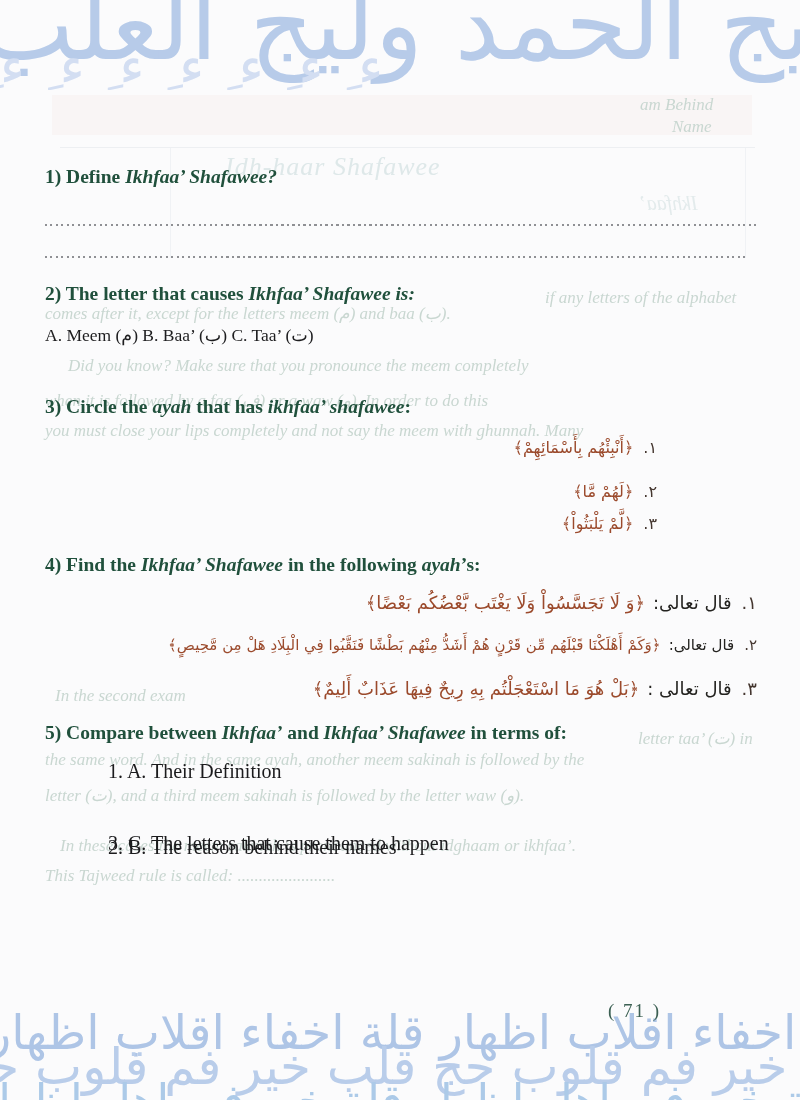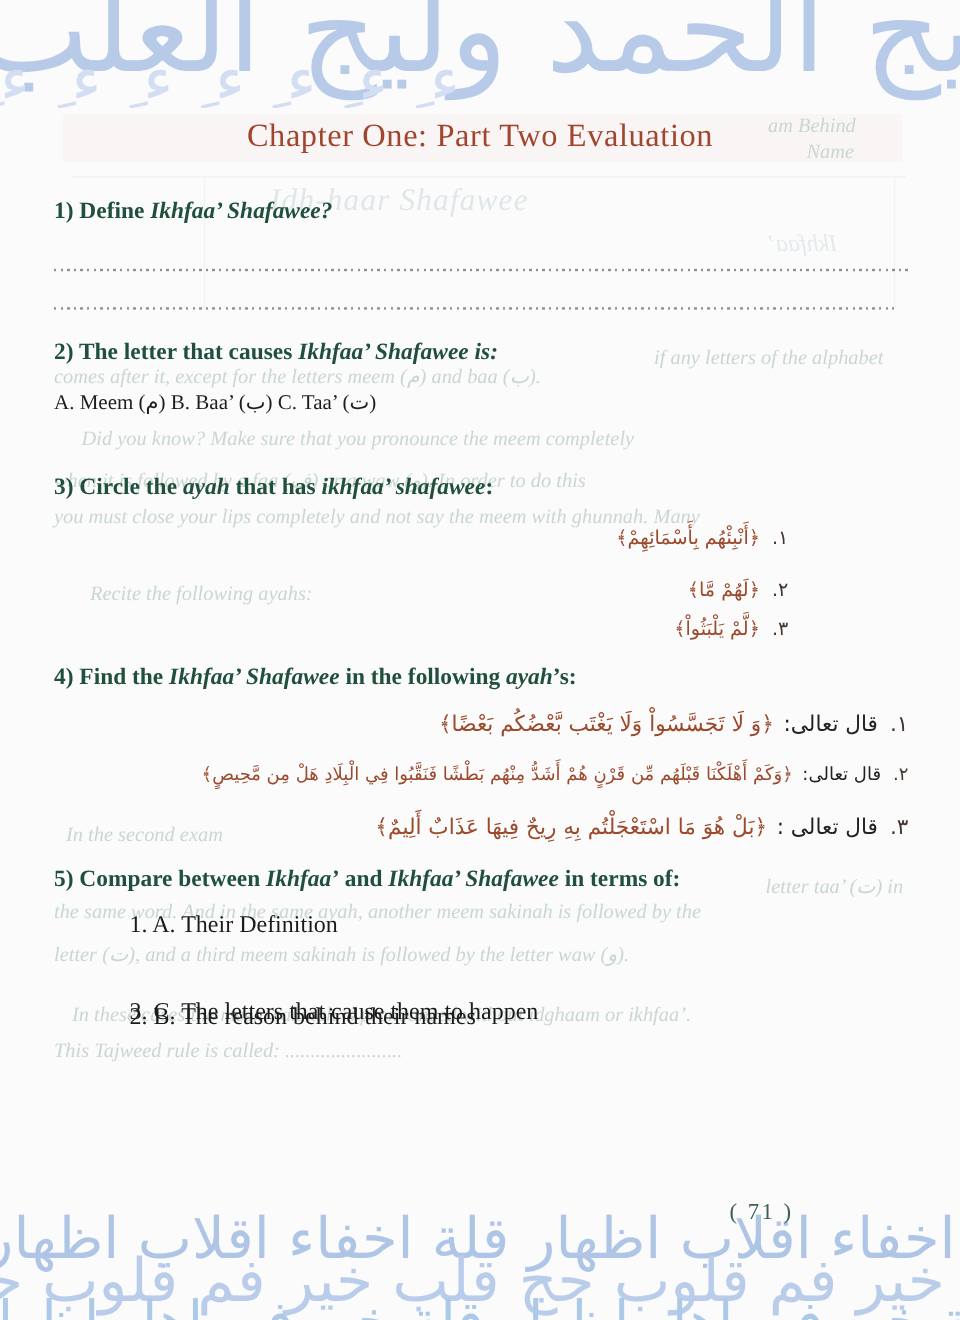--- a/index.html
+++ b/index.html
@@ -62,29 +62,27 @@
 
   <div class="ghost" style="left:640px;top:95px;">am Behind</div>
   <div class="ghost" style="left:672px;top:117px;">Name</div>
   <div class="ghost big" style="left:225px;top:152px;">Idh-haar Shafawee</div>
   <div class="ghost mirror" style="left:640px;top:192px;font-size:20px;color:#e3ebec;">Ikhfaa’</div>
   <div class="ghost" style="left:45px;top:303px;">comes after it, except for the letters meem (م) and baa (ب).</div>
   <div class="ghost" style="left:545px;top:288px;">if any letters of the alphabet</div>
   <div class="ghost" style="left:45px;top:390px;">when it is followed by a faa (ف) or a waw (و). In order to do this</div>
   <div class="ghost" style="left:68px;top:356px;">Did you know? Make sure that you pronounce the meem completely</div>
   <div class="ghost" style="left:45px;top:421px;">you must close your lips completely and not say the meem with ghunnah. Many</div>
-  <div class="ghost" style="left:75px;top:485px;">Recite the following ayahs:</div>
   <div class="ghost" style="left:55px;top:686px;">In the second exam</div>
   <div class="ghost" style="left:638px;top:728px;">letter taa’ (ت) in</div>
   <div class="ghost" style="left:45px;top:750px;">the same word. And in the same ayah, another meem sakinah is followed by the</div>
   <div class="ghost" style="left:45px;top:785px;">letter (ت), and a third meem sakinah is followed by the letter waw (و).</div>
   <div class="ghost" style="left:60px;top:836px;">In these cases the meem sakinah is pronounced without idghaam or ikhfaa’.</div>
   <div class="ghost" style="left:45px;top:866px;">This Tajweed rule is called: .......................</div>
 
-  <div id="title">Chapter One: Part Two Evaluation</div>
 
   <div class="q-head" style="top:166px;">
     <span>1) Define </span><span class="it">Ikhfaa’ Shafawee?</span>
   </div>
 
   <div class="dotted" style="top:223px;"></div>
   <div class="dotted" style="top:255px;width:700px;"></div>
 
   <div class="q-head" style="top:283px;">
     <span>2) The letter that causes </span><span class="it">Ikhfaa’ Shafawee is:</span>

